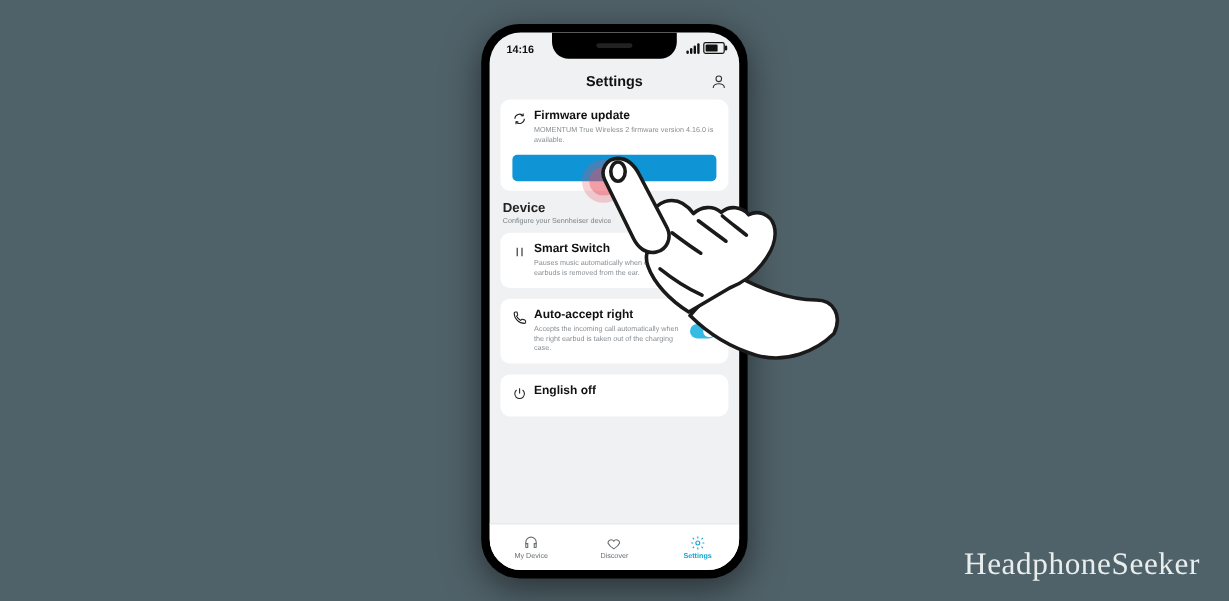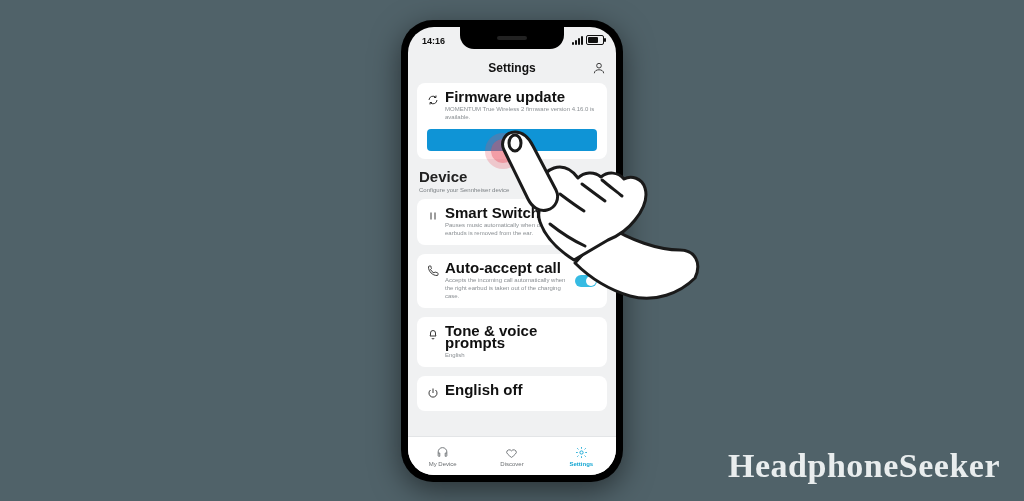--- a/index.html
+++ b/index.html
@@ -28,46 +28,46 @@
   .user-icon{position:absolute;right:10px;top:8px;width:14px;height:14px;}
   .user-icon svg{width:14px;height:14px;stroke:#333;fill:none;stroke-width:1.6;}
 
   
   .content{position:absolute;top:56px;left:0;right:0;bottom:38px;padding:0 9px;box-sizing:border-box;}
   .card{background:#fff;border-radius:8px;padding:8px 10px;margin-bottom:9px;position:relative;}
   .card .row{display:flex;align-items:flex-start;gap:6px;}
   .card .ic{width:12px;flex:0 0 12px;margin-top:1px;}
   .card .ic svg{width:12px;height:12px;stroke:#222;fill:none;stroke-width:1.8;}
   .card .tcol{flex:1;min-width:0;}
-  .card .ctitle{font-size:15px;font-weight:700;color:#111;line-height:12px;}
+  .card .ctitle{font-size:10px;font-weight:700;color:#111;line-height:12px;}
   .card .csub{font-size:6px;color:#8a8f93;line-height:8px;margin-top:2px;}
   .update-btn{margin-top:8px;height:22px;background:#0f94d6;border-radius:4px;}
 
   .sect{margin:4px 2px 6px;}
-  .sect .stitle{font-size:15px;font-weight:700;color:#222;}
+  .sect .stitle{font-size:11px;font-weight:700;color:#222;}
   .sect .ssub{font-size:6px;color:#7d8286;margin-top:2px;}
 
   .toggle{position:absolute;right:10px;top:50%;transform:translateY(-50%);width:22px;height:12px;background:#36bbe3;border-radius:7px;}
   .toggle i{position:absolute;right:1px;top:1px;width:10px;height:10px;background:#fff;border-radius:50%;}
 
   
   .tabbar{position:absolute;bottom:0;left:0;right:0;height:38px;background:#fff;border-top:1px solid #e3e5e7;display:flex;}
   .tab{flex:1;display:flex;flex-direction:column;align-items:center;justify-content:center;gap:2px;}
   .tab svg{width:13px;height:13px;stroke:#6a6e71;fill:none;stroke-width:1.7;}
   .tab span{font-size:6px;color:#6a6e71;}
   .tab.active svg{stroke:#14a6d2;}
   .tab.active span{color:#14a6d2;font-weight:600;}
 
   
   .touch-ring{position:absolute;width:24px;height:24px;border-radius:50%;background:rgba(233,76,92,.55);box-shadow:0 0 0 6px rgba(233,76,92,.25);z-index:60;}
   .hand{position:absolute;z-index:70;}
   .hand svg{display:block;}
 
   
-  .watermark{position:absolute;right:24px;bottom:16px;color:#e9edee;font-family:"Brush Script MT","Segoe Script",cursive;font-size:34px;letter-spacing:.5px;font-weight:bold;}
+  .watermark{position:absolute;right:24px;bottom:16px;color:#e9edee;font-family:"Brush Script MT","Segoe Script",cursive;font-size:26px;letter-spacing:.5px;}
 </style>
 </head>
 <body>
 
 <div class="stage">
 
   <div class="phone">
     <div class="phone-inner">
 
       <div class="notch">
@@ -138,42 +138,29 @@
         </div>
 
         <div class="card">
           <div class="row">
             <span class="ic">
               <svg viewBox="0 0 24 24">
                   <path d="M22 17v2a2 2 0 0 1-2 2c-9 0-17-8-17-17a2 2 0 0 1 2-2h2a1 1 0 0 1 1 1c0 1 .3 2.5.8 3.5a1 1 0 0 1-.2 1.1L7 9c1.5 3 4 5.5 7 7l1.4-1.6a1 1 0 0 1 1.1-.2c1 .5 2.5.8 3.5.8a1 1 0 0 1 1 1z"></path>
                 </svg>
             </span>
             <div class="tcol" style="padding-right:26px;">
-              <div class="ctitle">Auto-accept call</div>
+              <div class="ctitle">Auto-accept right</div>
               <div class="csub">Accepts the incoming call automatically when the right earbud is taken out of the charging case.</div>
             </div>
           </div>
           <span class="toggle">
               <i></i>
             </span>
         </div>
 
-        <div class="card">
-          <div class="row">
-            <span class="ic">
-              <svg viewBox="0 0 24 24">
-                  <path d="M18 16H6l1-2V10a5 5 0 0 1 10 0v4zM10 20a2 2 0 0 0 4 0"></path>
-                </svg>
-            </span>
-            <div class="tcol">
-              <div class="ctitle">Tone &amp; voice prompts</div>
-              <div class="csub">English</div>
-            </div>
-          </div>
-        </div>
 
         <div class="card">
           <div class="row">
             <span class="ic">
               <svg viewBox="0 0 24 24">
                   <path d="M12 3v9M7 6a8 8 0 1 0 10 0"></path>
                 </svg>
             </span>
             <div class="tcol">
               <div class="ctitle">English off</div>

